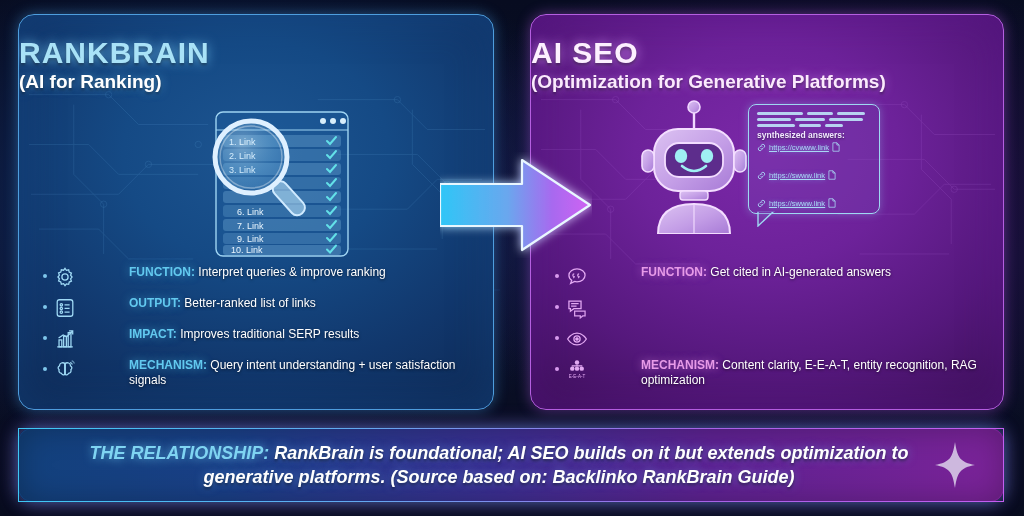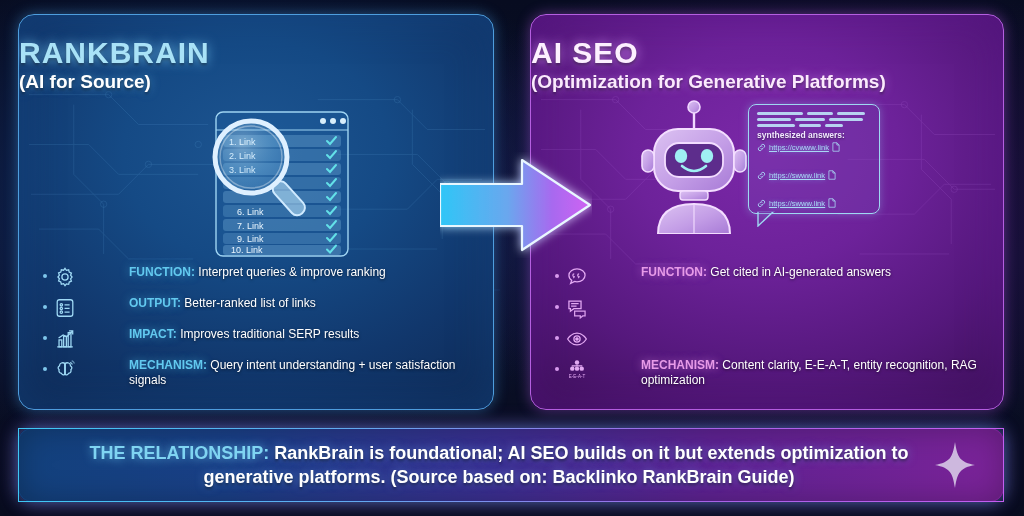--- a/index.html
+++ b/index.html
@@ -129,20 +129,21 @@
     border-image:linear-gradient(90deg,#3ec8f5 0%, #63a8ef 35%, #a763e6 70%, #c45ff0 100%) 1;
     background:linear-gradient(100deg,#12417c 0%, #1a3f86 22%, #3a2f90 48%, #5e2291 70%, #7b2398 100%);
     box-shadow:0 0 16px rgba(90,160,240,.5), 0 0 22px rgba(170,80,230,.35), inset 0 0 30px rgba(0,0,0,.25);
     display:flex; align-items:center; justify-content:center;
     overflow:hidden;
   }
   #banner-text {
     text-align:center; font-size:18px; line-height:1.35; color:#ffffff; font-weight:bold;
     text-shadow:0 0 10px rgba(120,190,255,.5), 0 2px 3px rgba(0,0,0,.55);
     padding:0 64px 0 40px;
+    font-style:italic;
   }
   #banner-label { color:#7fd4f2; text-shadow:0 0 10px rgba(110,205,245,.8); }
   #banner-spark { position:absolute; right:28px; top:50%; transform:translateY(-50%); width:40px; height:46px; }
 </style>
 </head>
 <body>
 
 <div id="stage">
 
   <svg class="circuit" viewBox="0 0 1024 516" preserveAspectRatio="none">
@@ -207,21 +208,21 @@
           <circle cx="180" cy="130" r="3.2"></circle>
           <circle cx="130" cy="150" r="3.2"></circle>
         <circle cx="380" cy="85" r="3.2"></circle>
           <circle cx="430" cy="170" r="3.2"></circle>
           <circle cx="85" cy="190" r="3.2"></circle>
       </g>
     </svg>
 
     <div class="titlewrap">
       <div class="t-main">RANKBRAIN</div>
-      <div class="t-sub">(AI for Source)</div>
+      <div class="t-sub">(AI for Ranking)</div>
     </div>
 
     <svg id="serp" viewBox="0 0 134 146">
       <rect x="1" y="1" width="132" height="144" rx="7" fill="rgba(30,95,160,0.40)" stroke="#9fd4f2" stroke-width="1.4"></rect>
       <line x1="1" y1="19" x2="133" y2="19" stroke="#9fd4f2" stroke-width="1"></line>
       <g fill="#d8eefb">
         <circle cx="108" cy="10" r="3"></circle>
           <circle cx="118" cy="10" r="3"></circle>
           <circle cx="128" cy="10" r="3"></circle>
       </g>

